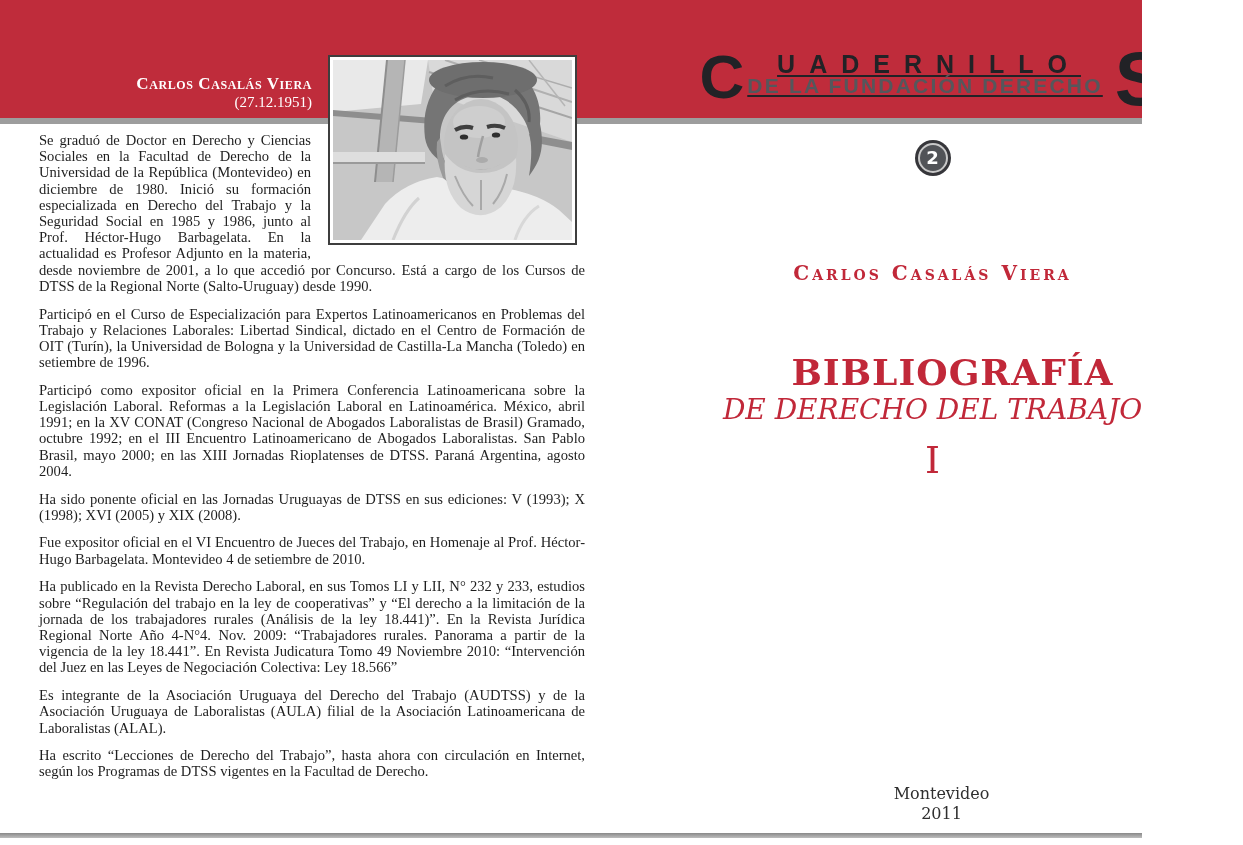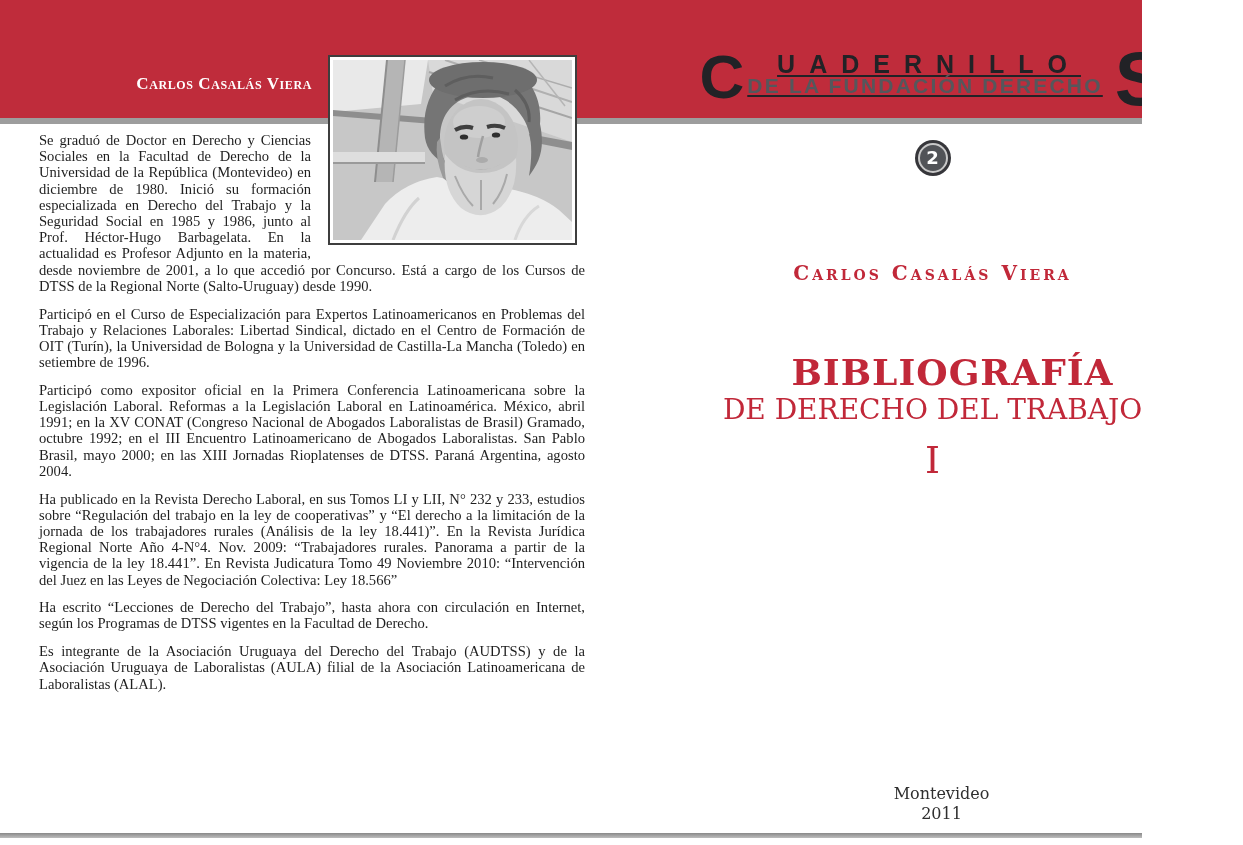--- a/index.html
+++ b/index.html
@@ -61,21 +61,21 @@
     font-size:20px; letter-spacing:3px; color:#c12839;
   }
   .title1 {
     position:absolute; top:347px; left:16px; width:100%; margin:4px;
     font-family:"DejaVu Serif", serif; font-weight:bold;
     font-size:36px; letter-spacing:1px; color:#c12839;
   }
   .title2 {
     position:absolute; top:393px; left:0; width:100%;
     font-family:"DejaVu Serif", serif; font-weight:normal;
-    font-size:28px; color:#c12839;
+    font-size:28px; color:#c12839;font-style:italic;
   }
   .title3 {
     position:absolute; top:438px; left:0; width:100%;
     font-family:"DejaVu Serif", serif; font-size:38px; color:#c12839;
   }
   .imprint {
     position:absolute; top:784px; left:9px; width:100%;
     font-family:"DejaVu Serif", serif; font-size:16px; line-height:20px; color:#2f2f2f;
   }
 
@@ -88,20 +88,21 @@
 <body>
 
 <div class="spread">
 
   <div class="red-band"></div>
 
   <div>
 
     <div class="band-author">
       <div class="name">Carlos Casalás Viera</div>
+      <div class="date">(27.12.1951)</div>
     </div>
 
     <figure class="photo-frame" style="margin:0;">
       <svg viewBox="0 0 239 180" aria-hidden="true">
         <rect x="0" y="0" width="239" height="180" fill="#c7c7c7"></rect>
 
         <polygon points="0,0 95,0 88,44 0,52" fill="#e9e9e9"></polygon>
 
         <polygon points="95,0 239,0 239,82 100,34" fill="#d9d9d9"></polygon>
         <line x1="96" y1="12" x2="239" y2="58" stroke="#a5a5a5" stroke-width="2"></line>
@@ -152,23 +153,25 @@
 
         <path d="M 130,105 Q 148,115 168,104 Q 158,110 148,109 Q 138,110 130,105 Z" fill="#b2b2b2"></path>
       </svg>
     </figure>
 
     <div class="bio">
       <span class="photo-spacer"></span>
       <p>Se graduó de Doctor en Derecho y Ciencias Sociales en la Facultad de Derecho de la Universidad de la República (Montevideo) en diciembre de 1980. Inició su formación especializada en Derecho del Trabajo y la Seguridad Social en 1985 y 1986, junto al Prof. Héctor-Hugo Barbagelata. En la actualidad es Profesor Adjunto en la materia, desde noviembre de 2001, a lo que accedió por Concurso. Está a cargo de los Cursos de DTSS de la Regional Norte (Salto-Uruguay) desde 1990.</p>
       <p>Participó en el Curso de Especialización para Expertos Latinoamericanos en Problemas del Trabajo y Relaciones Laborales: Libertad Sindical, dictado en el Centro de Formación de OIT (Turín), la Universidad de Bologna y la Universidad de Castilla-La Mancha (Toledo) en setiembre de 1996.</p>
       <p>Participó como expositor oficial en la Primera Conferencia Latinoamericana sobre la Legislación Laboral. Reformas a la Legislación Laboral en Latinoamérica. México, abril 1991; en la XV CONAT (Congreso Nacional de Abogados Laboralistas de Brasil) Gramado, octubre 1992; en el III Encuentro Latinoamericano de Abogados Laboralistas. San Pablo Brasil, mayo 2000; en las XIII Jornadas Rioplatenses de DTSS. Paraná Argentina, agosto 2004.</p>
+      <p>Ha sido ponente oficial en las Jornadas Uruguayas de DTSS en sus ediciones: V (1993); X (1998); XVI (2005) y XIX (2008).</p>
+      <p>Fue expositor oficial en el VI Encuentro de Jueces del Trabajo, en Homenaje al Prof. Héctor-Hugo Barbagelata. Montevideo 4 de setiembre de 2010.</p>
       <p>Ha publicado en la Revista Derecho Laboral, en sus Tomos LI y LII, N° 232 y 233, estudios sobre “Regulación del trabajo en la ley de cooperativas” y “El derecho a la limitación de la jornada de los trabajadores rurales (Análisis de la ley 18.441)”. En la Revista Jurídica Regional Norte Año 4-N°4. Nov. 2009: “Trabajadores rurales. Panorama a partir de la vigencia de la ley 18.441”. En Revista Judicatura Tomo 49 Noviembre 2010: “Intervención del Juez en las Leyes de Negociación Colectiva: Ley 18.566”</p>
+      <p>Es integrante de la Asociación Uruguaya del Derecho del Trabajo (AUDTSS) y de la Asociación Uruguaya de Laboralistas (AULA) filial de la Asociación Latinoamericana de Laboralistas (ALAL).</p>
       <p>Ha escrito “Lecciones de Derecho del Trabajo”, hasta ahora con circulación en Internet, según los Programas de DTSS vigentes en la Facultad de Derecho.</p>
-      <p>Es integrante de la Asociación Uruguaya del Derecho del Trabajo (AUDTSS) y de la Asociación Uruguaya de Laboralistas (AULA) filial de la Asociación Latinoamericana de Laboralistas (ALAL).</p>
     </div>
   </div>
 
   <div class="front">
 
     <div class="logo">
       <span class="logo-initial">C</span>
       <span class="logo-mid">
         <span class="logo-word">UADERNILLO</span>
         <span class="logo-sub">DE LA FUNDACIÓN DERECHO</span>

